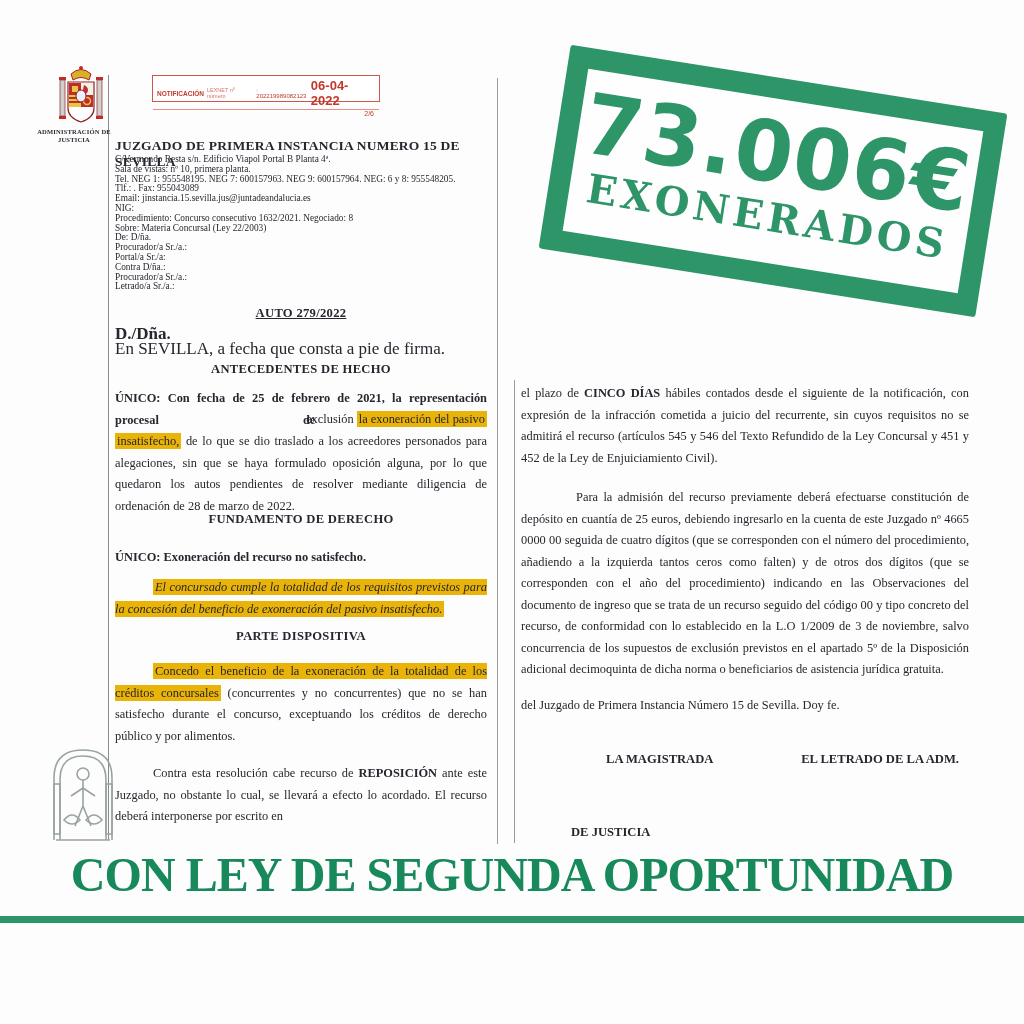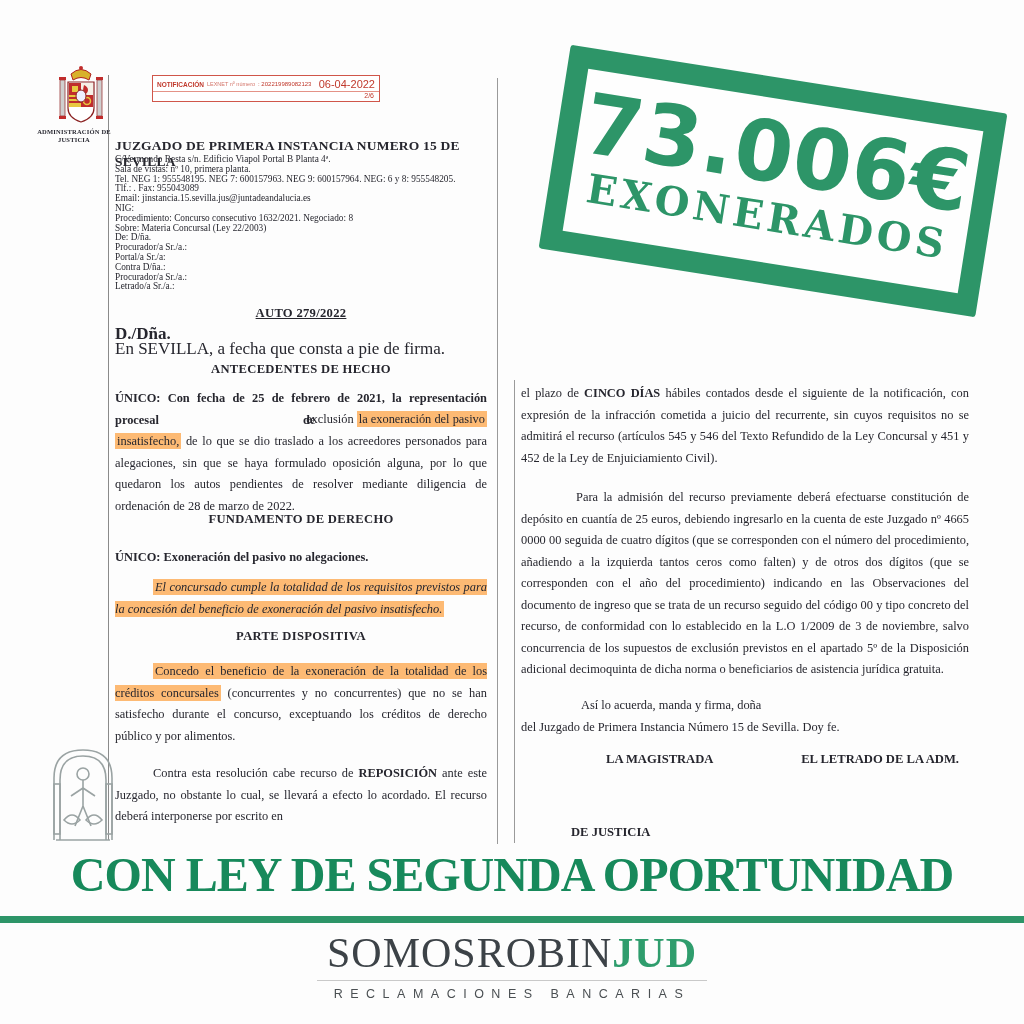--- a/index.html
+++ b/index.html
@@ -10,31 +10,31 @@
   
   .admin-label{position:absolute;left:36px;top:128px;width:76px;text-align:center;
                font-size:6.5px;font-weight:bold;line-height:8px;color:#2a2a33;letter-spacing:.2px;}
   
   .notif{position:absolute;left:152px;top:75px;width:228px;height:27px;border:1px solid #d0564a;
          background:#fff;font-family:"Liberation Sans",sans-serif;color:#c0392c;box-sizing:border-box;}
   .notif-row1{display:flex;align-items:center;gap:3px;padding:2px 4px 1px 4px;border-bottom:1px solid #e49287;}
   .notif-label{font-size:6.5px;font-weight:bold;}
   .notif-sys{font-size:5.5px;color:#d4756a;}
   .notif-num{font-size:6px;}
-  .notif-date{font-size:11px;font-weight:normal;margin-left:auto;}
+  .notif-date{font-size:13px;font-weight:bold;margin-left:auto;}
   .notif-page{font-size:7px;text-align:right;padding:0 5px;}
   
   .lp{left:115px;width:372px;}
   .rp{left:521px;width:448px;}
   .doc-title{position:absolute;font-size:13.5px;font-weight:bold;letter-spacing:.2px;}
   .doc-lines{position:absolute;font-size:9.3px;line-height:9.8px;}
   .heading{position:absolute;text-align:center;font-weight:bold;font-size:12.6px;letter-spacing:.3px;}
   .para{position:absolute;font-size:12.4px;line-height:21.5px;text-align:justify;}
   .stretch{text-align:justify;text-align-last:justify;}
-  .hl{background:#fdba74;padding:1px 2px;}
+  .hl{background:#eab308;padding:1px 2px;}
   b.inline{font-weight:bold;}
   .sig-row{position:absolute;display:flex;font-weight:bold;font-size:12.6px;}
   
   .stamp{position:absolute;left:552px;top:78px;width:442px;height:206px;box-sizing:border-box;
          border:21px solid #2d9568;background:#fefefe;transform:rotate(9deg);border-radius:3px;
          text-align:center;}
   .stamp-amount{font-family:"DejaVu Sans",sans-serif;font-weight:bold;color:#2d9568;
                 font-size:84px;line-height:96px;letter-spacing:1px;margin-top:6px;}
   .stamp-label{font-family:"DejaVu Serif",serif;font-weight:bold;color:#2d9568;
                font-size:40px;line-height:44px;letter-spacing:4px;margin-top:-6px;}
@@ -123,21 +123,21 @@
 
     <div class="heading lp" style="top:362px;">ANTECEDENTES DE HECHO</div>
     <div class="para lp stretch" style="top:388px;height:21px;"><b class="inline">ÚNICO: Con fecha de 25 de febrero de 2021, la representación procesal de DON</b></div>
     <div class="para lp" style="top:409px;text-align:right;">
       <span style="display: inline-block; width: 120px;"></span>
       <span>exclusión </span><span class="hl">la exoneración del pasivo</span>
     </div>
     <div class="para lp" style="top:431px;"><span class="hl">insatisfecho,</span><span> de lo que se dio traslado a los acreedores personados para alegaciones, sin que se haya formulado oposición alguna, por lo que quedaron los autos pendientes de resolver mediante diligencia de ordenación de 28 de marzo de 2022.</span></div>
 
     <div class="heading lp" style="top:512px;">FUNDAMENTO DE DERECHO</div>
-    <div class="para lp" style="top:547px;font-weight:bold;">ÚNICO: Exoneración del pasivo no alegaciones.</div>
+    <div class="para lp" style="top:547px;font-weight:bold;">ÚNICO: Exoneración del recurso no satisfecho.</div>
     <div class="para lp" style="top:577px;text-indent:38px;font-style:italic;"><span class="hl">El concursado cumple la totalidad de los requisitos previstos para la concesión del beneficio de exoneración del pasivo insatisfecho.</span></div>
 
     <div class="heading lp" style="top:629px;">PARTE DISPOSITIVA</div>
     <div class="para lp" style="top:661px;text-indent:38px;"><span class="hl">Concedo el beneficio de la exoneración de la totalidad de los créditos concursales</span><span> (concurrentes y no concurrentes) que no se han satisfecho durante el concurso, exceptuando los créditos de derecho público y por alimentos.</span></div>
     <div class="para lp" style="top:763px;text-indent:38px;"><span>Contra esta resolución cabe recurso de </span><b class="inline">REPOSICIÓN</b><span> ante este Juzgado, no obstante lo cual, se llevará a efecto lo acordado. El recurso deberá interponerse por escrito en</span></div>
 
     <div class="abs" style="left:46px;top:744px;">
       <svg width="74" height="104" viewBox="0 0 74 104" fill="none" stroke="#9aa3a3" stroke-width="1.6">
         <path d="M8 96 V34 Q8 6 37 6 Q66 6 66 34 V96"></path>
         <path d="M14 96 V36 Q14 12 37 12 Q60 12 60 36 V96"></path>
@@ -147,41 +147,33 @@
         <path d="M37 36 v26 M37 44 l-12 8 M37 44 l12 8 M37 62 l-8 20 M37 62 l8 20"></path>
         <path d="M18 76 q8 -10 16 0 q-8 8 -16 0 z"></path>
         <path d="M40 76 q8 -10 16 0 q-8 8 -16 0 z"></path>
         <path d="M10 96 h54"></path>
       </svg>
     </div>
 
     <div class="para rp" style="top:383px;"><span>el plazo de </span><b class="inline">CINCO DÍAS</b><span> hábiles contados desde el siguiente de la notificación, con expresión de la infracción cometida a juicio del recurrente, sin cuyos requisitos no se admitirá el recurso (artículos 545 y 546 del Texto Refundido de la Ley Concursal y 451 y 452 de la Ley de Enjuiciamiento Civil).</span></div>
     <div class="para rp" style="top:487px;text-indent:55px;">Para la admisión del recurso previamente deberá efectuarse constitución de depósito en cuantía de 25 euros, debiendo ingresarlo en la cuenta de este Juzgado nº 4665 0000 00 seguida de cuatro dígitos (que se corresponden con el número del procedimiento, añadiendo a la izquierda tantos ceros como falten) y de otros dos dígitos (que se corresponden con el año del procedimiento) indicando en las Observaciones del documento de ingreso que se trata de un recurso seguido del código 00 y tipo concreto del recurso, de conformidad con lo establecido en la L.O 1/2009 de 3 de noviembre, salvo concurrencia de los supuestos de exclusión previstos en el apartado 5º de la Disposición adicional decimoquinta de dicha norma o beneficiarios de asistencia jurídica gratuita.</div>
     <div class="para rp" style="top:695px;">
-      <div style="text-indent:60px;">Así lo acuerda, manda y firma, doña</div>
       <div>del Juzgado de Primera Instancia Número 15 de Sevilla. Doy fe.</div>
     </div>
     <div class="sig-row rp" style="top:752px;justify-content:space-between;padding:0 10px 0 85px;box-sizing:border-box;gap:20px;">
       <span>LA MAGISTRADA</span>
       <span>EL LETRADO DE LA ADM.</span>
     </div>
     <div class="sig-row rp" style="top:778px;padding-left:50px;margin-top:47px;">
       <span>DE JUSTICIA</span>
     </div>
   </div>
 
   <div class="stamp">
     <div class="stamp-amount">73.006€</div>
     <div class="stamp-label">EXONERADOS</div>
   </div>
 
   <div class="banner">CON LEY DE SEGUNDA OPORTUNIDAD</div>
   <div class="greenbar"></div>
 
-  <div class="brand">
-    <div class="brand-word">
-      <span style="font-weight:normal;">SOMOSROBIN</span><span class="brand-accent">JUD</span>
-    </div>
-    <div class="brand-divider"></div>
-    <div class="brand-tagline">RECLAMACIONES BANCARIAS</div>
-  </div>
 
 </div>
 
 </body></html>

